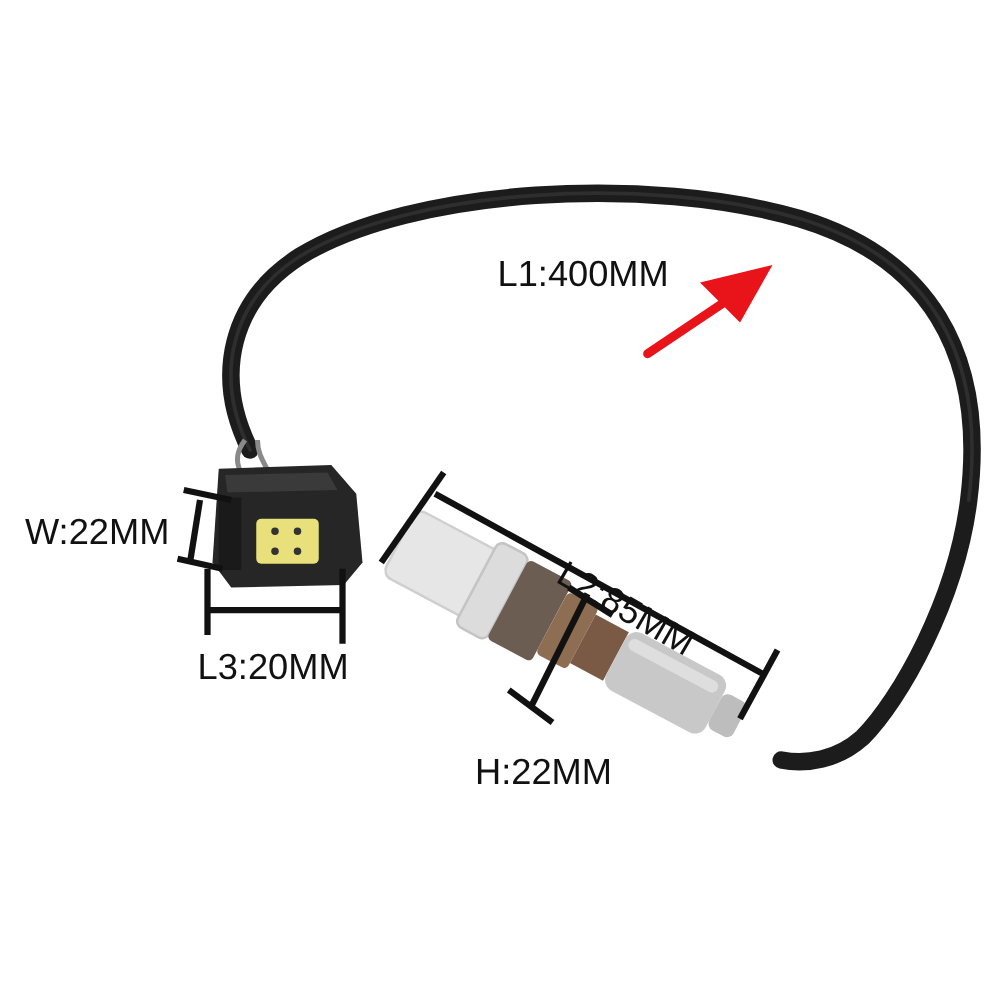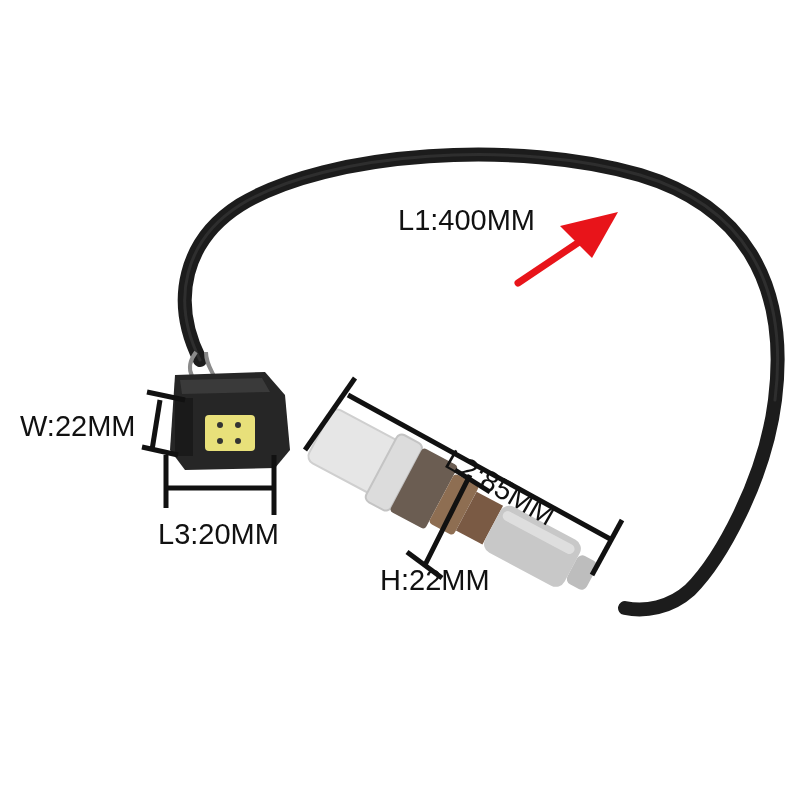--- a/index.html
+++ b/index.html
@@ -4,21 +4,21 @@
 <style>
   html, body { margin: 0; padding: 0; background: #ffffff; }
   body { width: 800px; height: 800px; position: relative; overflow: hidden;
          font-family: "Liberation Sans", "DejaVu Sans", sans-serif; }
   #scene { position: absolute; left: 0; top: 0; width: 800px; height: 800px; }
   .label { position: absolute; color: #111111; font-size: 29px; letter-spacing: 0px;
            white-space: nowrap; line-height: 1; }
   #lbl-l1 { left: 398px; top: 206px; }
   #lbl-w  { left: 20px;  top: 412px; }
   #lbl-l3 { left: 158px; top: 520px; }
-  #lbl-h  { left: 380px; top: 566px; }
+  #lbl-h  { left: 380px; top: 604px; }
   #lbl-l2 { left: 455px; top: 445px; transform: rotate(30deg); transform-origin: left top; }
 </style>
 </head>
 <body>
 
 <svg id="scene" viewBox="0 0 800 800" xmlns="http://www.w3.org/2000/svg">
 
   <g>
     <path d="M 200 360 C 170 300, 185 240, 240 205 C 330 150, 520 140, 640 175 C 740 205, 790 280, 775 400 C 765 480, 720 560, 690 590 C 670 608, 645 612, 625 608" fill="none" stroke="#1c1c1c" stroke-width="14" stroke-linecap="round"></path>
     <path d="M 200 360 C 170 300, 185 240, 240 205 C 330 150, 520 140, 640 175 C 740 205, 790 280, 775 400" fill="none" stroke="#3a3a3a" stroke-width="3" stroke-linecap="round" opacity="0.6"></path>

